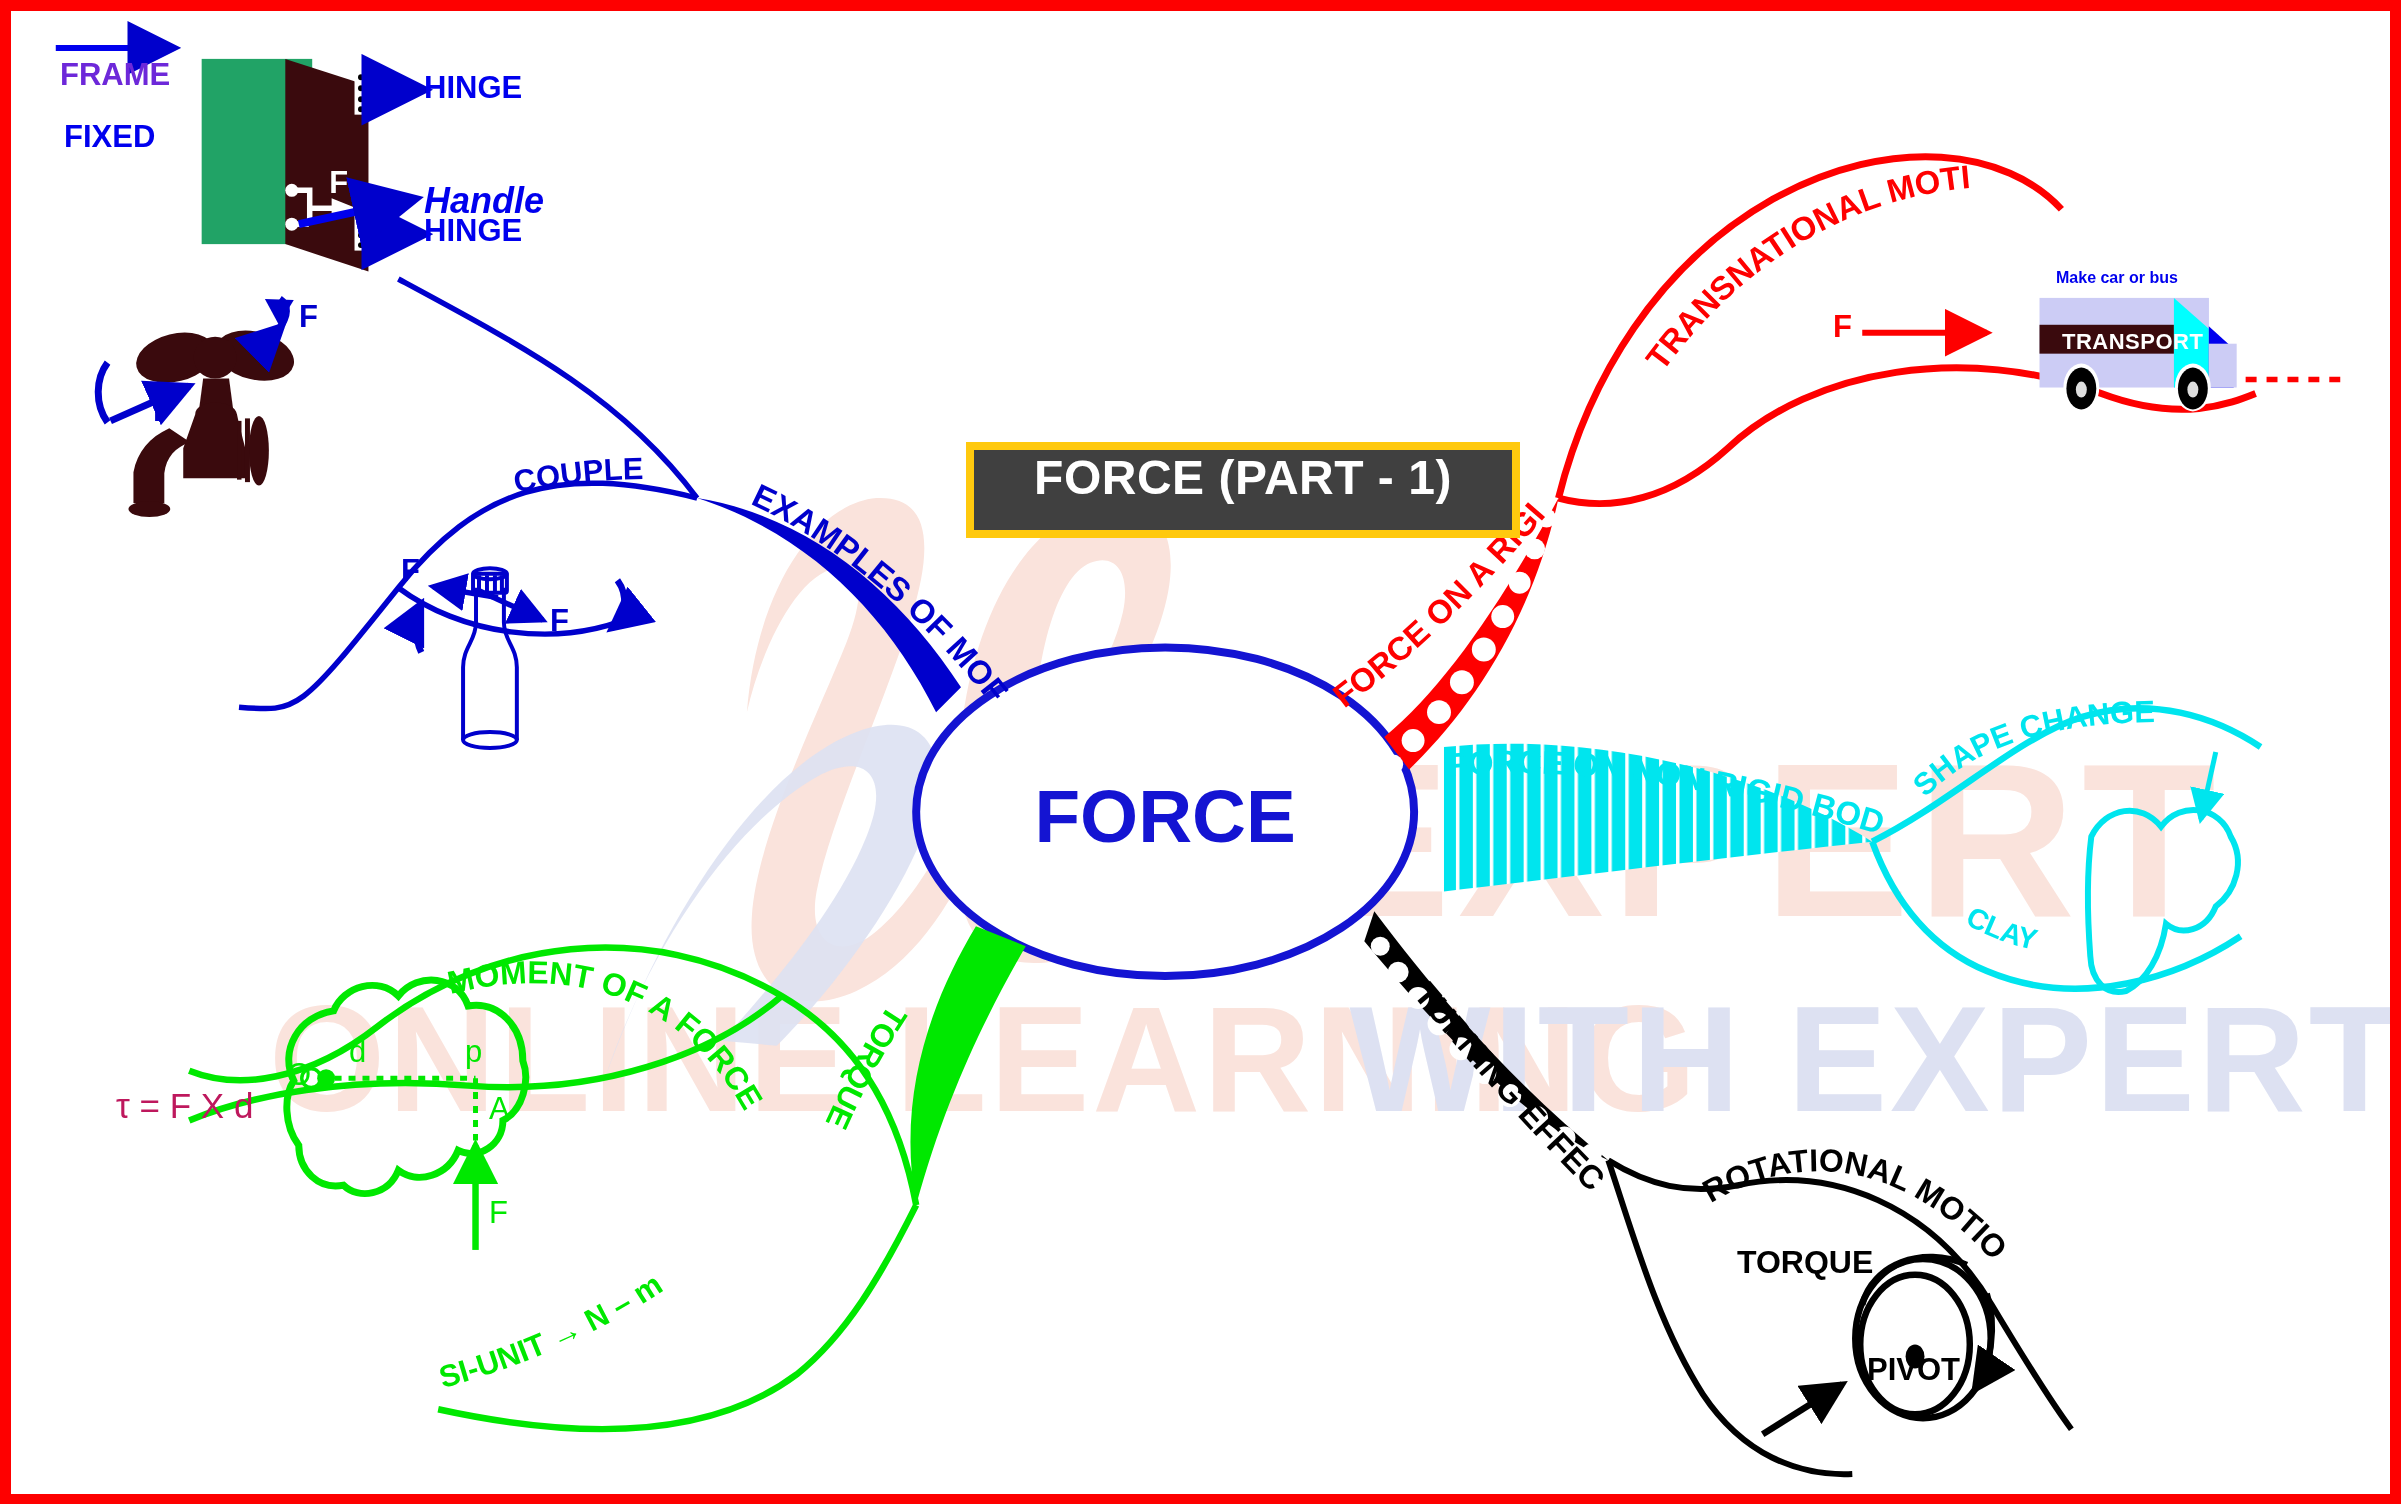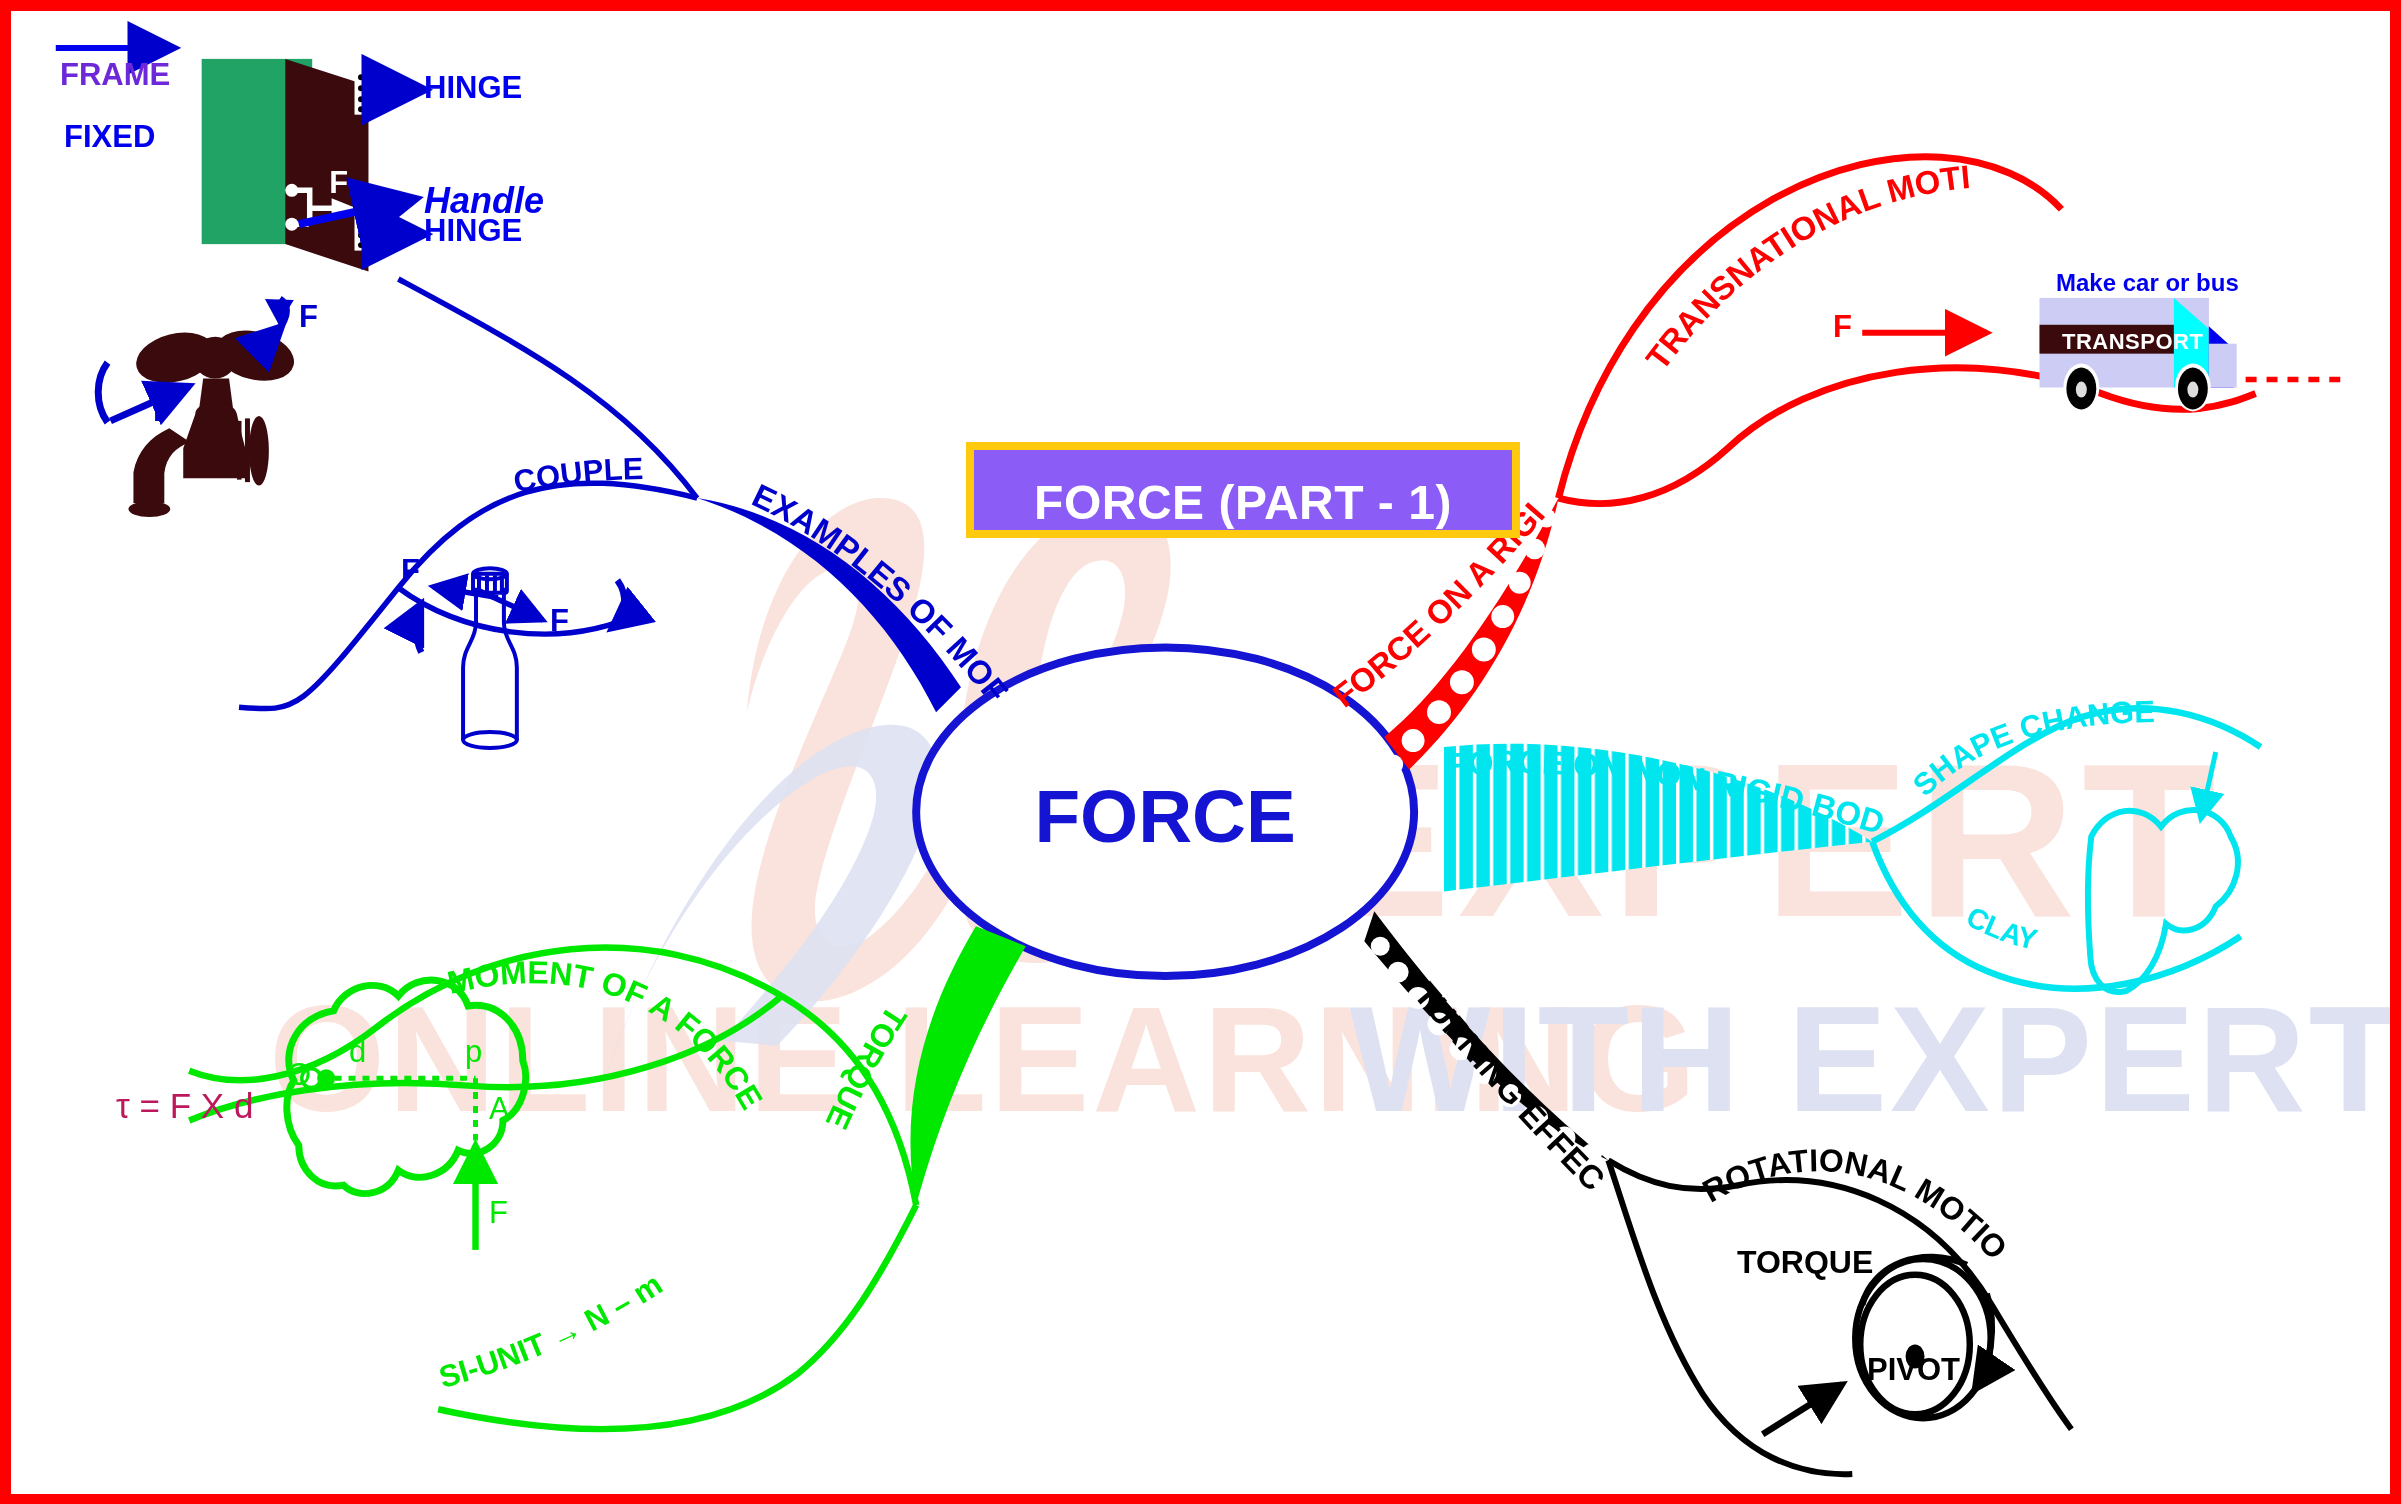--- a/index.html
+++ b/index.html
@@ -3,22 +3,22 @@
 <meta charset="utf-8">
 <title>Force Mind Map</title>
 <style>
   html,body{margin:0;padding:0;background:#fff;}
   body{font-family:"Liberation Sans",sans-serif;}
   #stage{position:relative;width:2401px;height:1505px;background:#ffffff;overflow:hidden;}
   #frame{position:absolute;inset:0;border:11px solid #fe0000;box-sizing:border-box;pointer-events:none;z-index:60;}
   svg.layer{position:absolute;left:0;top:0;width:2401px;height:1505px;overflow:visible;}
   #wm{z-index:1;}
   #art{z-index:5;}
-  .titlebox{position:absolute;z-index:20;background:#8b5cf6;border:8px solid #ffc90e;
-    display:flex;align-items:flex-end;justify-content:center;}
+  .titlebox{position:absolute;z-index:20;background:#404040;border:8px solid #ffc90e;
+    display:flex;align-items:flex-start;justify-content:center;}
   .titlebox span{color:#fff;font-weight:bold;font-size:48px;letter-spacing:0.5px;white-space:nowrap;
     font-family:"Liberation Sans",sans-serif;}
   .lbl{position:absolute;z-index:30;white-space:nowrap;font-weight:bold;
        font-family:"Liberation Sans",sans-serif;}
 </style>
 </head>
 <body>
 
 <div id="stage">
 
@@ -325,21 +325,21 @@
   <div class="lbl" style="left:424px;top:213px;font-size:31px;color:#0000ee;">HINGE</div>
   <div class="lbl" style="left:424px;top:180px;font-size:36px;color:#0000ee;font-style:italic;">Handle</div>
 
   <div class="lbl" style="left:153px;top:393px;font-size:31px;color:#0000cc;">F</div>
   <div class="lbl" style="left:299px;top:299px;font-size:31px;color:#0000cc;">F</div>
 
   <div class="lbl" style="left:401px;top:553px;font-size:31px;color:#0000cc;">F</div>
   <div class="lbl" style="left:550px;top:603px;font-size:31px;color:#0000cc;">F</div>
 
   <div class="lbl" style="left:1833px;top:309px;font-size:31px;color:#fe0000;">F</div>
-  <div class="lbl" style="left:2056px;top:269px;font-size:24px;color:#0000ee;">Make car or bus</div>
+  <div class="lbl" style="left:2056px;top:269px;font-size:16px;color:#0000ee;">Make car or bus</div>
   <div class="lbl" style="left:2062px;top:329px;font-size:22px;color:#ffffff;letter-spacing:0.5px;">TRANSPORT</div>
 
   <div class="lbl" style="left:116px;top:1086px;font-size:35px;color:#be185d;font-weight:normal;">τ = F X d</div>
   <div class="lbl" style="left:287px;top:1057px;font-size:31px;color:#00e800;font-weight:normal;">O</div>
   <div class="lbl" style="left:349px;top:1034px;font-size:31px;color:#00e800;font-weight:normal;">d</div>
   <div class="lbl" style="left:465px;top:1034px;font-size:31px;color:#00e800;font-weight:normal;">p</div>
   <div class="lbl" style="left:489px;top:1091px;font-size:31px;color:#00e800;font-weight:normal;">A</div>
   <div class="lbl" style="left:489px;top:1195px;font-size:31px;color:#00e800;font-weight:normal;">F</div>
 
   <div class="lbl" style="left:1737px;top:1244px;font-size:32px;color:#000;">TORQUE</div>

